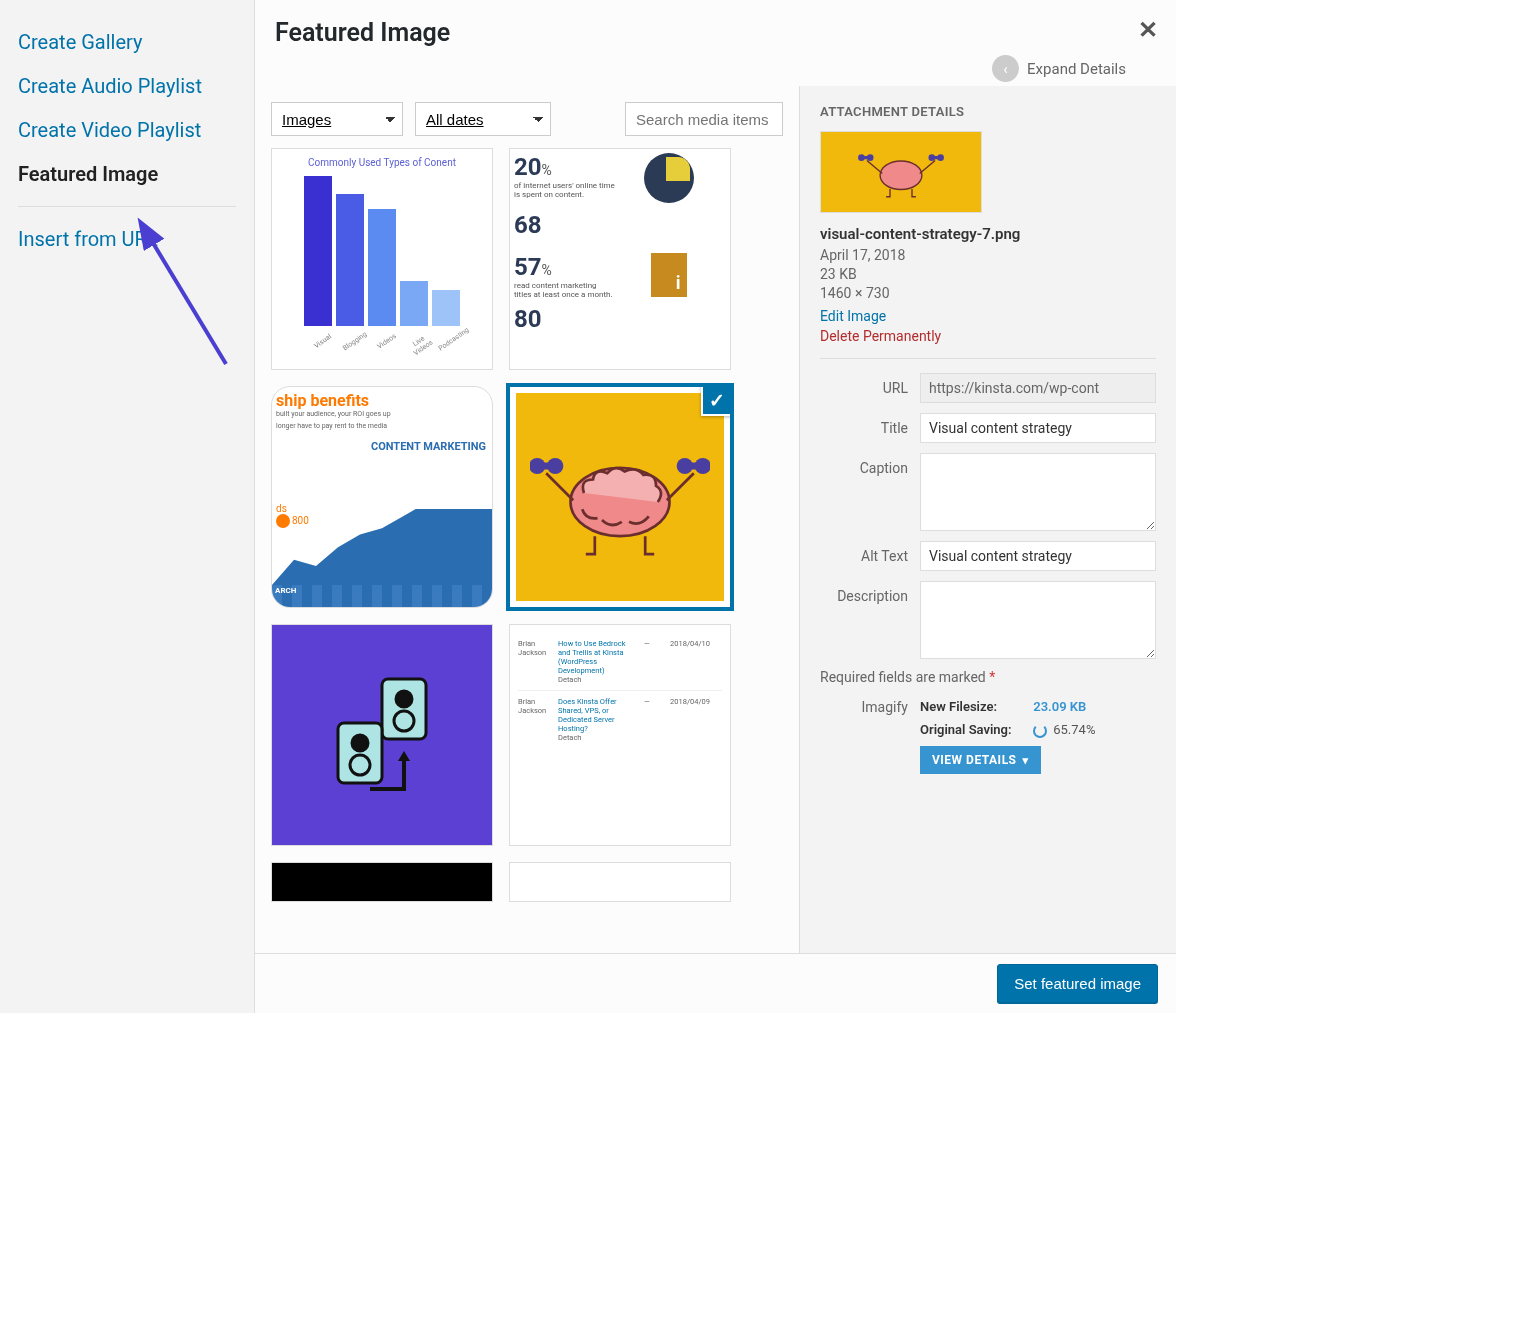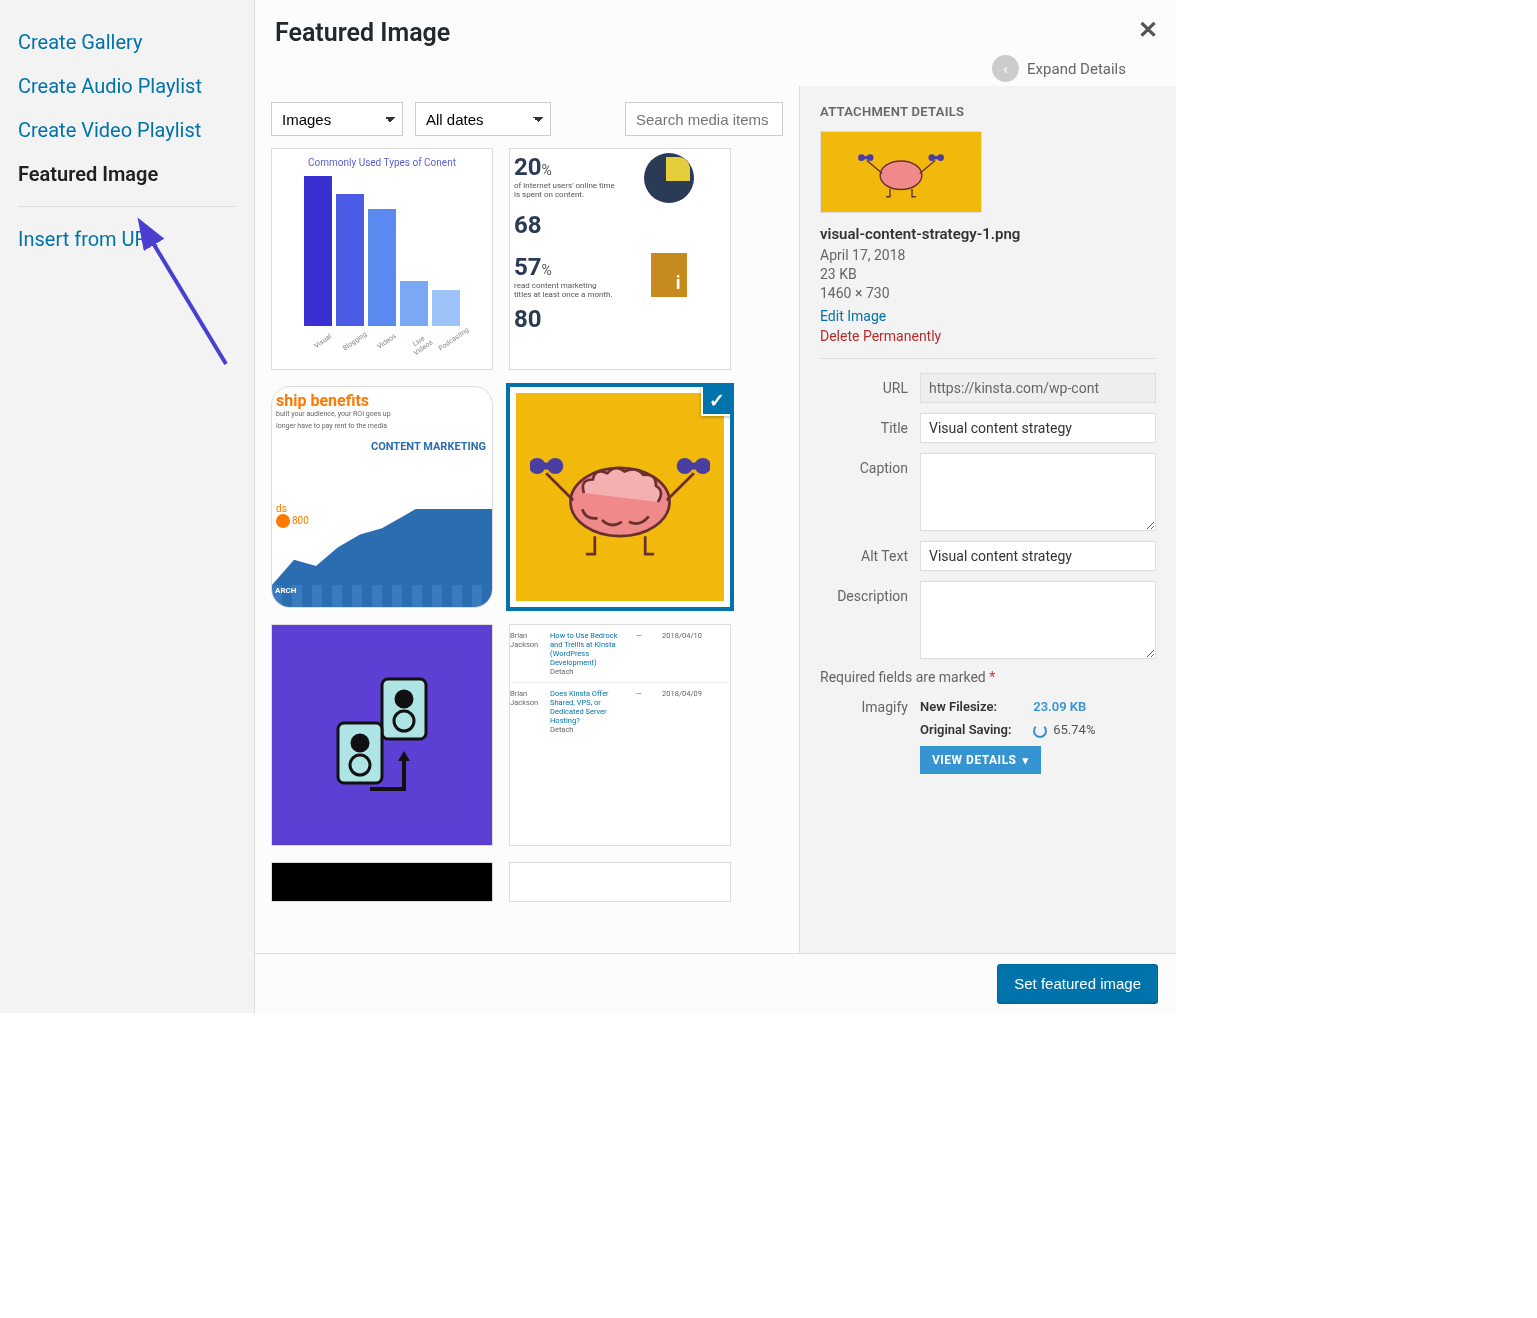--- a/index.html
+++ b/index.html
@@ -18,21 +18,21 @@
   .header h1 { font-size: 25px; font-weight:600; color:#23282d; }
   .close-x { font-size: 24px; color:#555; cursor:pointer; font-weight:bold; }
   .expand { display:flex; align-items:center; gap:8px; color:#666; font-size:15px; }
   .expand .circ { width:27px;height:27px;border-radius:50%;background:#ccc;display:flex;align-items:center;justify-content:center;color:#fff;font-size:15px;}
   .tabs { border-bottom:1px solid #ddd; padding-left: 16px; display:flex; gap:0; }
   .tabs .tab { padding: 10px 16px; font-size:16.5px; color:#0073aa; cursor:pointer; border:1px solid transparent; border-bottom:none; margin-bottom:-1px;}
   .tabs .tab.active { color:#333; border-color:#ddd; background:#fff; }
   .content-row { flex:1; display:flex; overflow:hidden; }
   .library { flex:1; padding: 16px; display:flex; flex-direction:column; }
   .lib-toolbar { display:flex; gap:12px; margin-bottom:12px; }
-  .lib-toolbar select { height:34px; border:1px solid #ccc; padding:0 28px 0 10px; font-size:15px; background:#fff; appearance:none; -webkit-appearance:none; background-image:linear-gradient(45deg,transparent 50%,#333 50%),linear-gradient(135deg,#333 50%,transparent 50%); background-position: right 12px top 14px, right 7px top 14px; background-size:5px 5px,5px 5px; background-repeat:no-repeat;}
+  .lib-toolbar select { height:34px; border:1px solid #ccc; padding:0 28px 0 10px; font-size:15px; background:#fff; appearance:none; -webkit-appearance:none; background-image:linear-gradient(45deg,transparent 50%,#333 50%),linear-gradient(135deg,#333 50%,transparent 50%); background-position: right 12px top 14px, right 7px top 14px; background-size:5px 5px,5px 5px; background-repeat:no-repeat;text-decoration:underline;}
   .lib-toolbar select.filter-type{ width:132px;}
   .lib-toolbar select.filter-date{ width:136px;}
   .lib-toolbar .search { margin-left:auto; }
   .lib-toolbar input[type=text]{ height:34px; width:158px; border:1px solid #ccc; padding:0 10px; font-size:15px;}
   .grid-wrap { position:relative; flex:1; overflow-y:scroll; }
   .grid-wrap::-webkit-scrollbar{ width:17px; }
   .grid-wrap::-webkit-scrollbar-track{ background:#f1f1f1; }
   .grid-wrap::-webkit-scrollbar-thumb{ background:#c1c1c1; }
   .grid { display:grid; grid-template-columns: repeat(2, 222px); gap:16px; }
   .thumb { width:222px; height:222px; background:#eee; border:1px solid #ddd; position:relative; overflow:hidden; cursor:pointer;}
@@ -57,21 +57,21 @@
   .t3 .sub{ font-size:7px; color:#666; padding:0 6px 4px 4px;}
   .t3 .cmlabel{ color:#2a6db0; font-weight:bold; font-size:11px; text-align:right; padding:6px;}
   .t3 .wave{ flex:1; background: linear-gradient(to top,#2a6db0 0,#2a6db0 60%, transparent 60%); clip-path: polygon(0 100%,10% 80%,20% 85%,30% 70%,40% 60%,50% 55%,60% 45%,70% 35%,80% 25%,90% 15%,100% 5%,100% 100%);}
   .t3 .strip{ height:22px; background:repeating-linear-gradient(90deg,#3a7bc0 0 10px,#2a6db0 10px 20px); font-size:8px; color:#fff; padding:1px 3px; font-weight:bold;}
   .t3 .badge{ position:absolute; left:4px; top:116px; font-size:10px; color:#ff7a00; font-weight:normal;}
   .t3 .person{ width:14px;height:14px;border-radius:50%;background:#ff7a00;display:inline-block;vertical-align:middle;margin-right:2px;}
   .t4 { background:#f1b90b; display:flex; align-items:center; justify-content:center; padding:14px;}
   .brain-svg{ width: 180px; height:auto;}
   .t5 { background:#5c3fd3; display:flex; align-items:center; justify-content:center;}
   .t5 svg { width:140px; }
-  .t6 { background:#fff; padding:0; font-size:7.5px; color:#666;}
+  .t6 { background:#fff; padding:8px; font-size:7.5px; color:#666;}
   .t6 .row{ display:flex; gap:6px; padding:6px 0;}
   .t6 .row>div{ }
   .t6 .c1{width:34px;}
   .t6 .c2{width:80px;}
   .t6 .c3{width:10px;}
   .t6 .c4{width:50px; text-align:right;}
   .t6 .lnk{color:#0073aa;}
   .t7{ background:#000; color:#ccc; font-size:7px; padding:4px;}
   .t8{ background:#fff;}
   
@@ -274,21 +274,21 @@
             <g fill="#4a3fa0">
               <rect x="28" y="20" width="16" height="6" rx="2"></rect>
                 <circle cx="28" cy="23" r="6"></circle>
                 <circle cx="44" cy="23" r="6"></circle>
               <rect x="156" y="20" width="16" height="6" rx="2"></rect>
                 <circle cx="156" cy="23" r="6"></circle>
                 <circle cx="172" cy="23" r="6"></circle>
             </g>
           </svg>
         </div>
-        <div class="fname">visual-content-strategy-1.png</div>
+        <div class="fname">visual-content-strategy-7.png</div>
         <div class="meta">April 17, 2018</div>
         <div class="meta">23 KB</div>
         <div class="meta">1460 × 730</div>
         <a href="#" class="editlnk">Edit Image</a><br>
         <a href="#" class="dellnk">Delete Permanently</a>
         <hr>
         <div class="field-row">
           <label>URL</label>
           <input type="text" readonly="" value="https://kinsta.com/wp-cont" style="">
         </div>

